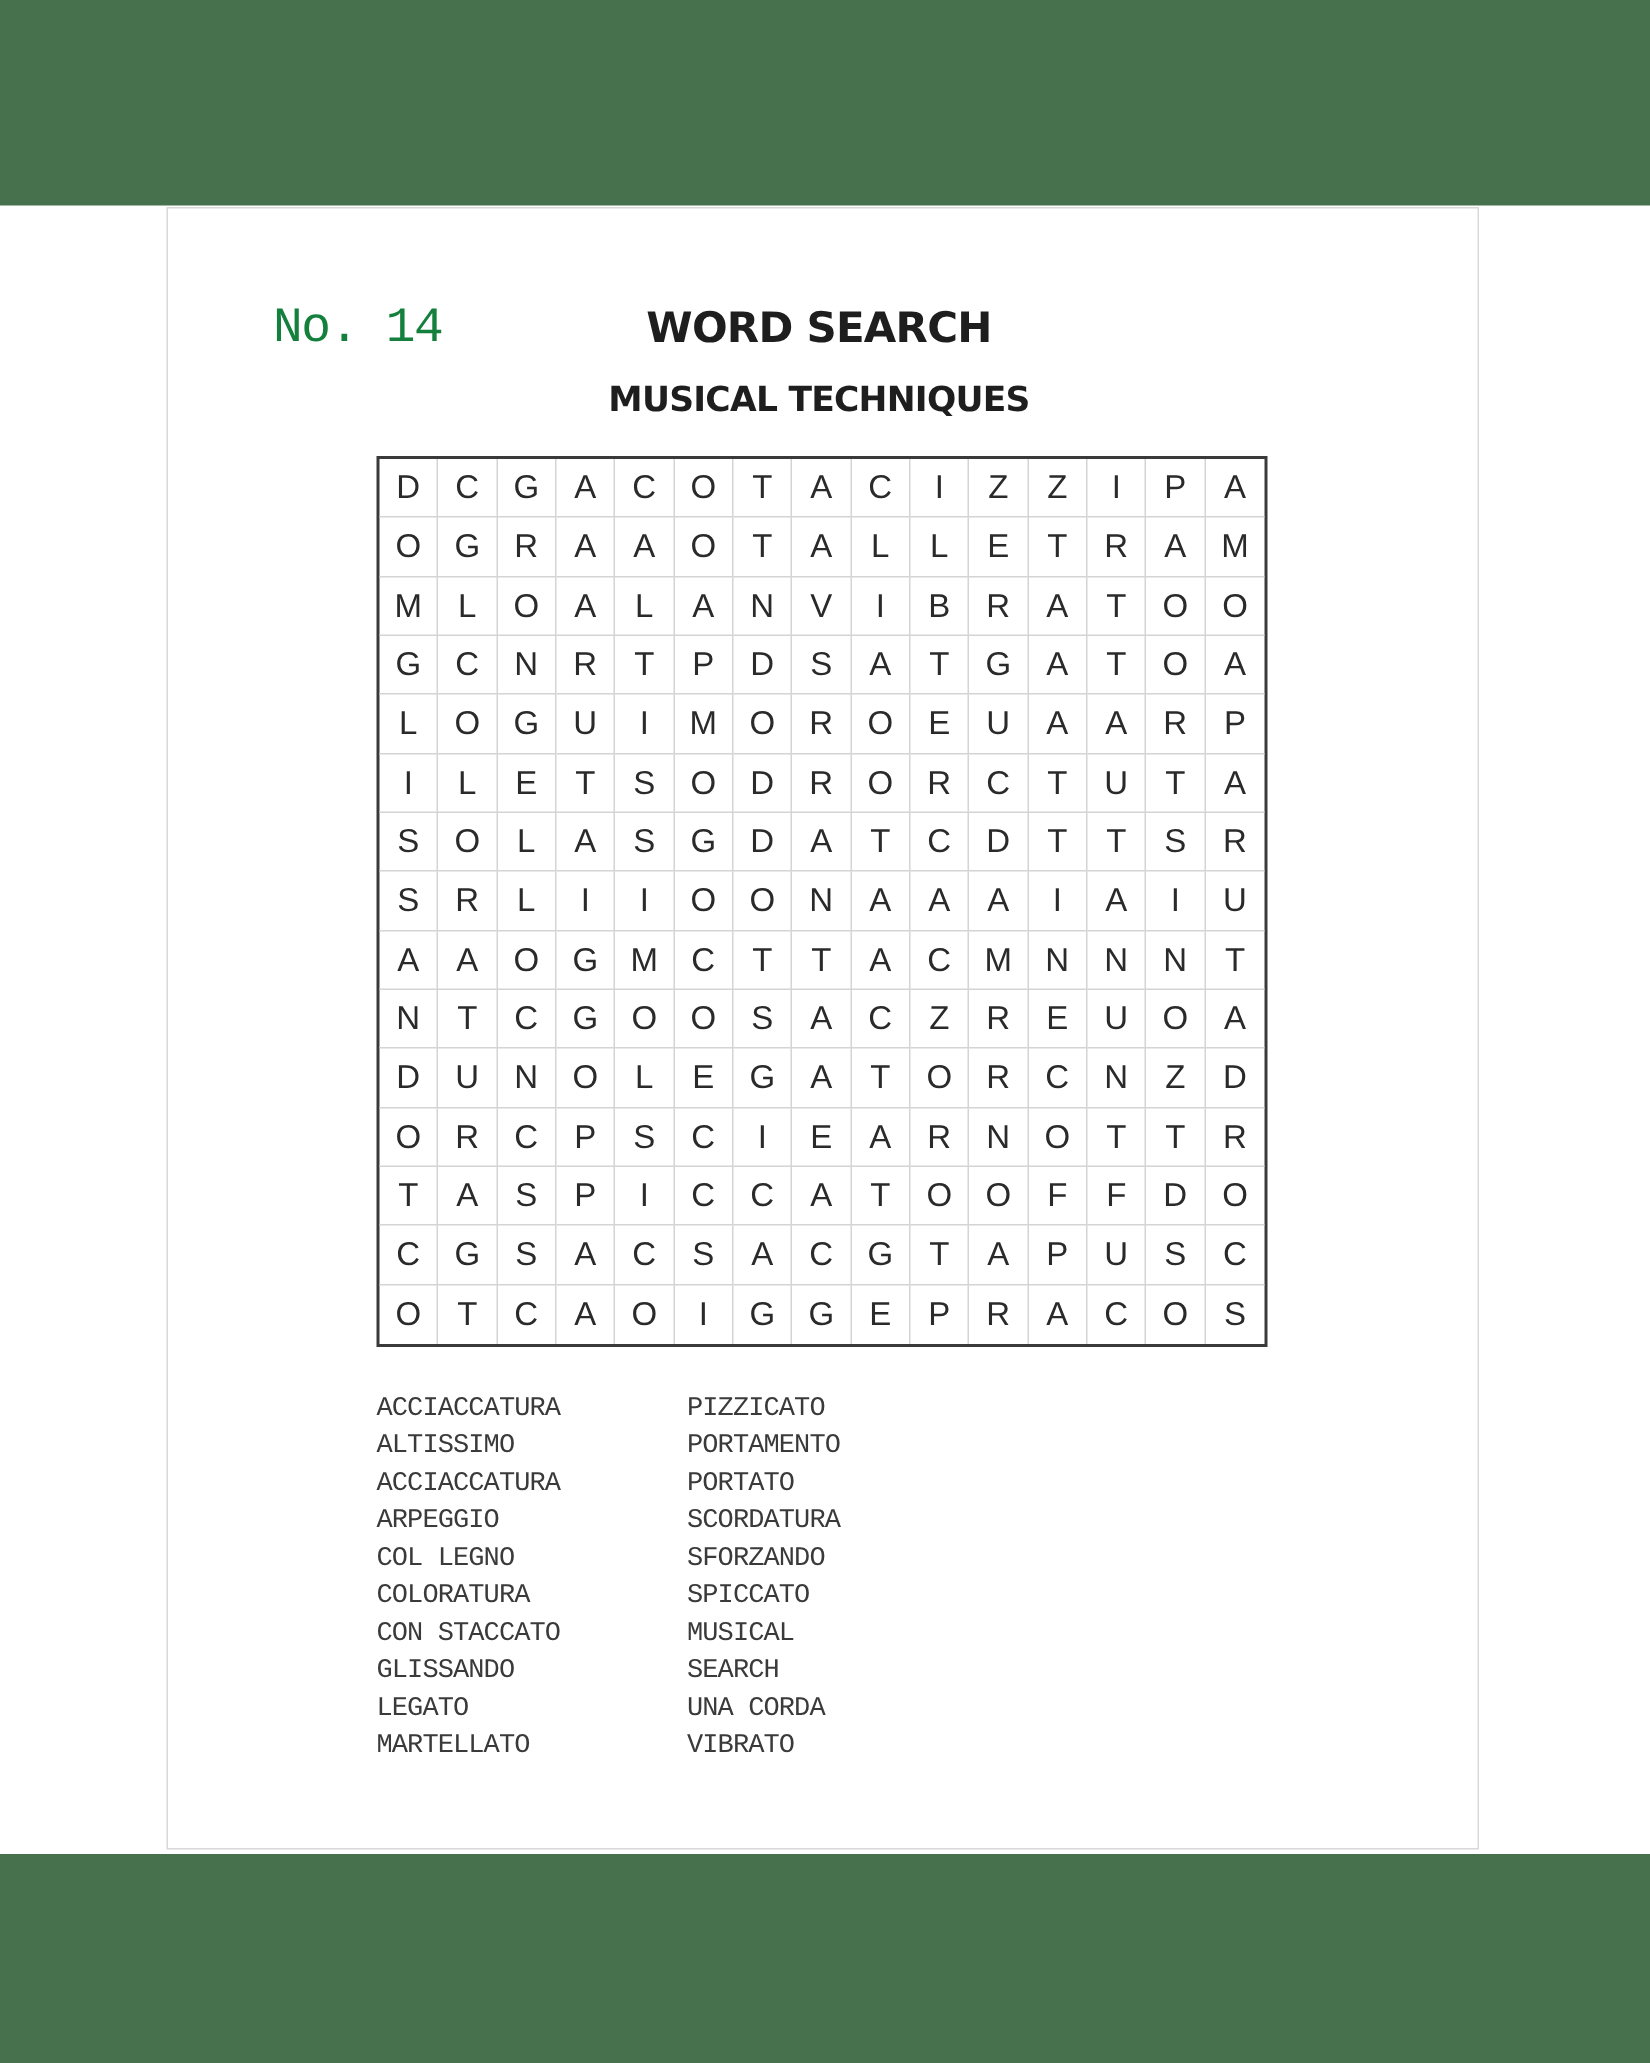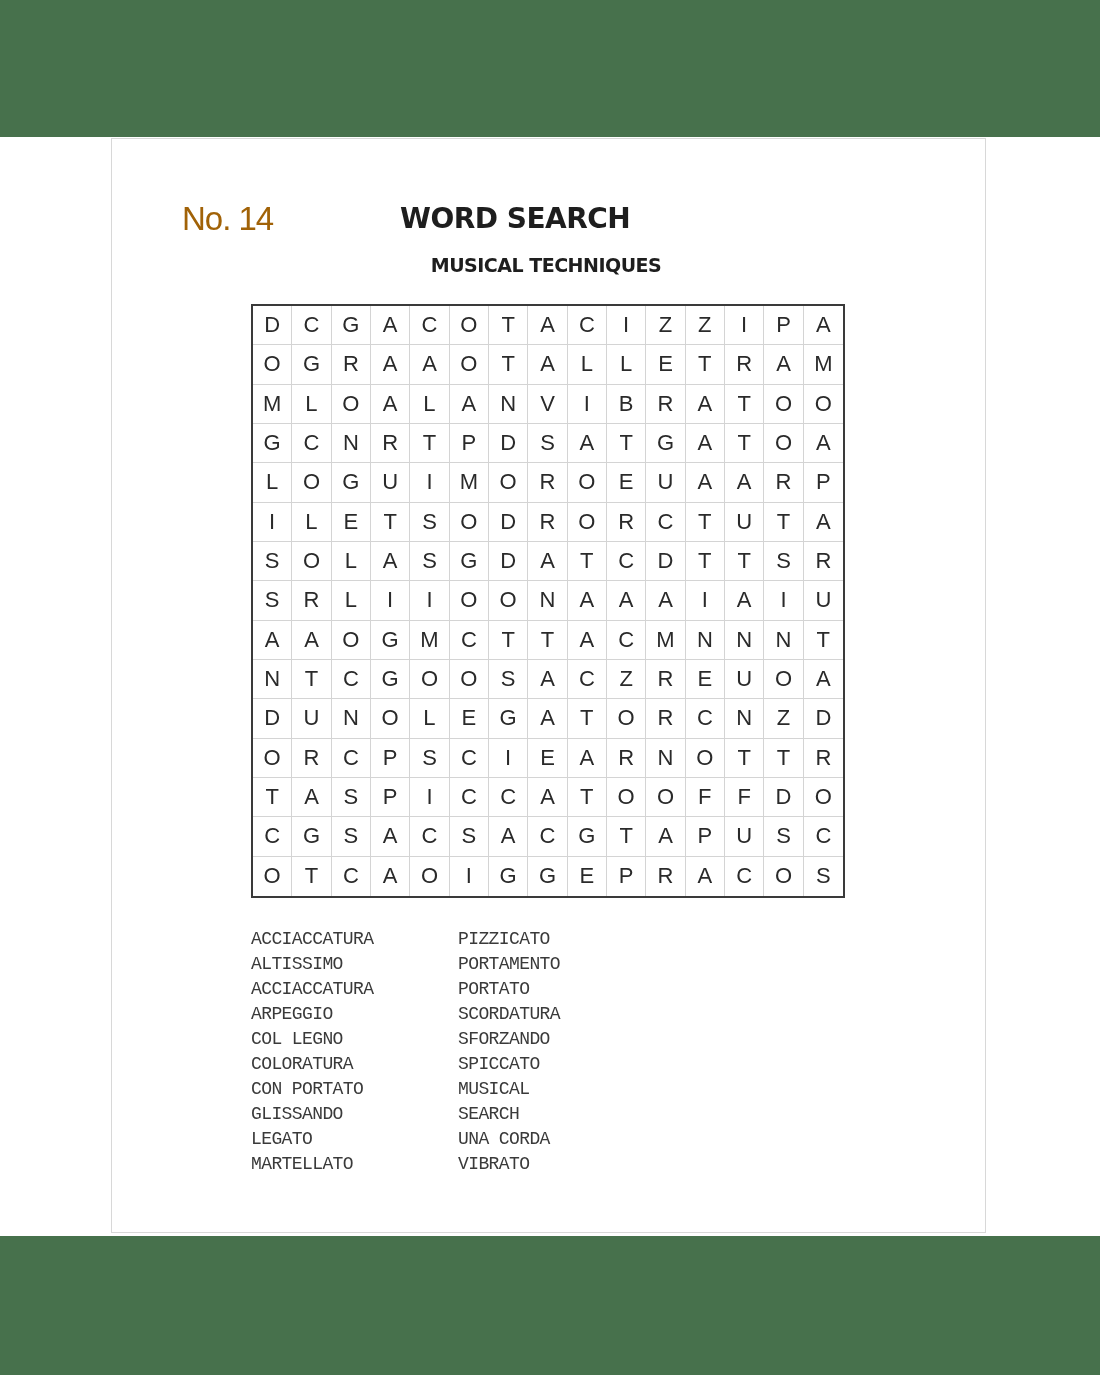--- a/index.html
+++ b/index.html
@@ -1,22 +1,22 @@
 <!DOCTYPE html>
 <html><head>
 <meta charset="utf-8">
 <style>
   html, body { margin:0; padding:0; }
   body { width:1100px; height:1375px; position:relative; background:#ffffff; overflow:hidden; font-family:"DejaVu Sans", sans-serif; }
   .band-top { position:absolute; left:0; top:0; width:1100px; height:137px; background:#47714c; }
   .band-bottom { position:absolute; left:0; top:1236px; width:1100px; height:139px; background:#47714c; }
   .page { position:absolute; left:111px; top:138px; width:875px; height:1095px; border:1px solid #d8d8d8; background:#fff; box-sizing:border-box; }
-  .puzzle-no { position:absolute; left:182px; top:200px; font-size:33px; color:#a16207; letter-spacing:-1px; font-family:Liberation Sans, sans-serif; font-weight:300; }
-  .title { position:absolute; left:400px; width:292px; top:202px; font-size:28px; font-weight:bold; color:#1e1e1e; font-family:"DejaVu Sans", sans-serif; letter-spacing:-0.5px; }
-  .subtitle { position:absolute; left:400px; width:292px; top:254px; text-align:center; font-size:19px; font-weight:bold; color:#1e1e1e; font-family:"DejaVu Sans", sans-serif; letter-spacing:-0.5px; }
+  .puzzle-no { position:absolute; left:182px; top:200px; font-size:33px; color:#15803d; letter-spacing:-1px; font-family:Liberation Mono, monospace; font-weight:300; }
+  .title { position:absolute; left:400px; width:292px; top:202px; text-align:center; font-size:28px; font-weight:bold; color:#1e1e1e; font-family:"DejaVu Sans", sans-serif; letter-spacing:-0.5px; }
+  .subtitle { position:absolute; left:400px; width:292px; top:254px; text-align:center; font-size:23px; font-weight:bold; color:#1e1e1e; font-family:"DejaVu Sans", sans-serif; letter-spacing:-0.5px; }
   .grid { position:absolute; left:251px; top:304px; width:594px; height:594px; border:2px solid #3a3a3a; box-sizing:border-box; display:grid; grid-template-columns:repeat(15, 1fr); grid-template-rows:repeat(15, 1fr); }
   .cell { border-right:1px solid #d4d4d4; border-bottom:1px solid #d4d4d4; display:flex; align-items:center; justify-content:center; font-family:"Liberation Sans", sans-serif; font-size:22px; color:#2a2a2a; box-sizing:border-box; }
   .cell.last-col { border-right:none; }
   .cell.last-row { border-bottom:none; }
   .wordlist { position:absolute; top:927px; font-size:18px; line-height:25px; color:#3a3a3a; font-family:Liberation Mono, monospace; letter-spacing:-0.6px; }
   .wordlist.col1 { left:251px; }
   .wordlist.col2 { left:458px; }
   .word { white-space:nowrap; }
 </style>
 </head>
@@ -259,21 +259,21 @@
     <div class="cell last-col last-row">S</div>
   </div>
 
 <div class="wordlist col1" id="wl1">
     <div class="word">ACCIACCATURA</div>
     <div class="word">ALTISSIMO</div>
     <div class="word">ACCIACCATURA</div>
     <div class="word">ARPEGGIO</div>
     <div class="word">COL LEGNO</div>
     <div class="word">COLORATURA</div>
-    <div class="word">CON PORTATO</div>
+    <div class="word">CON STACCATO</div>
     <div class="word">GLISSANDO</div>
     <div class="word">LEGATO</div>
     <div class="word">MARTELLATO</div>
   </div>
 <div class="wordlist col2" id="wl2">
     <div class="word">PIZZICATO</div>
     <div class="word">PORTAMENTO</div>
     <div class="word">PORTATO</div>
     <div class="word">SCORDATURA</div>
     <div class="word">SFORZANDO</div>

